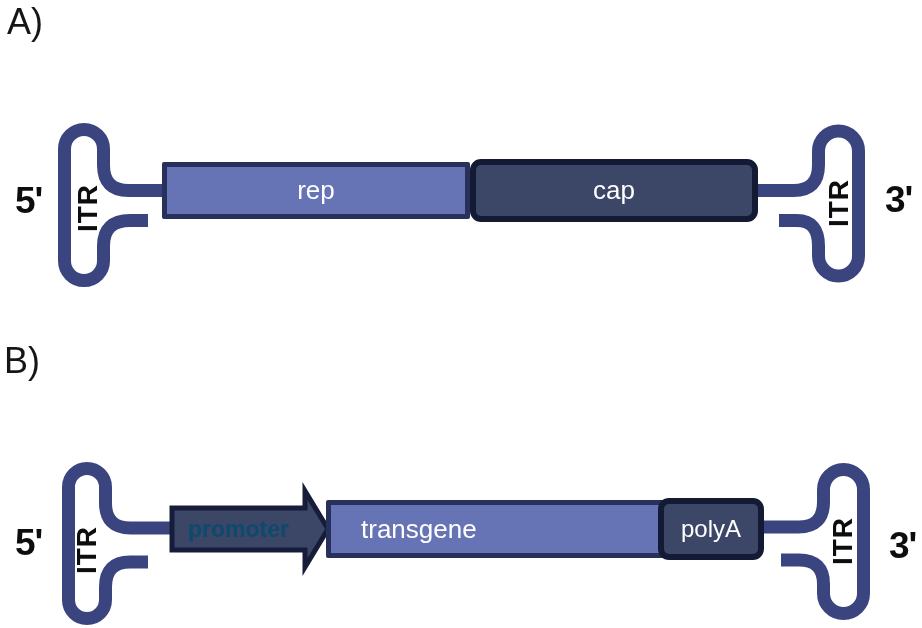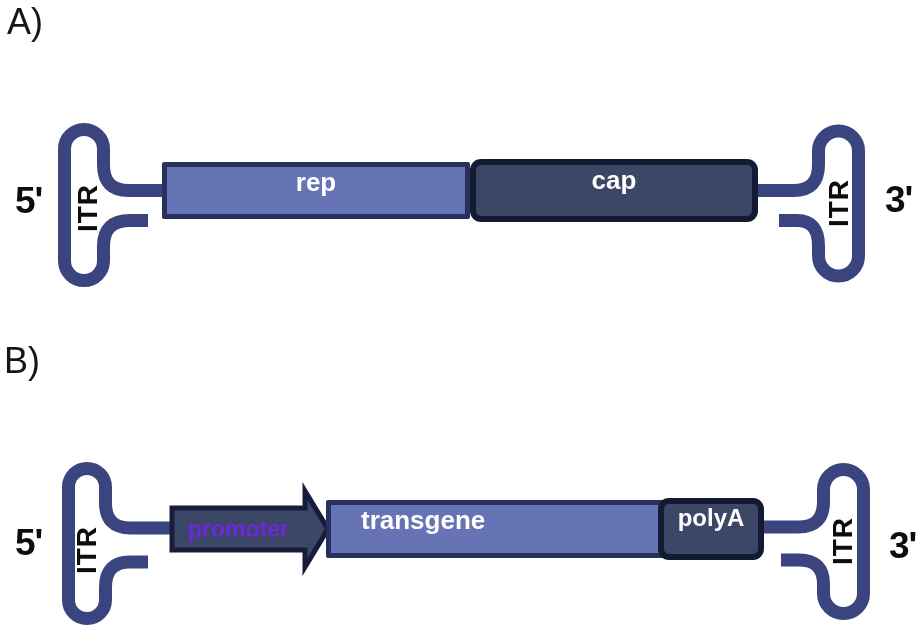--- a/index.html
+++ b/index.html
@@ -19,42 +19,42 @@
     font-size:37px;font-weight:700;color:#0d0d0d;line-height:1;letter-spacing:-1px;
   }
   .itr-label{
     font-size:28px;font-weight:700;color:#0d0d0d;line-height:1;
     transform:translate(-50%,-50%) rotate(-90deg);
     transform-origin:center center;
     white-space:nowrap;letter-spacing:1px;
   }
   .gene-box{
     box-sizing:border-box;
-    display:flex;justify-content:center;
-    color:#ffffff;font-weight:700;
+    display:flex;align-items:center;justify-content:center;
+    color:#ffffff;font-weight:400;
   }
   .gene-light{
     background:var(--gene-light-fill,#6673B5);
     border:5px solid var(--gene-light-border,#28305C);
     border-radius:2px;
   }
   .gene-dark{
     background:var(--gene-dark-fill,#3C4666);
     border:5px solid var(--gene-dark-border,#131A33);
     border-radius:11px;
   }
   .box-rep{left:162px;top:162px;width:308px;height:57px;font-size:26px;z-index:3;}
   .box-cap{left:470px;top:159px;width:288px;height:63px;font-size:26px;z-index:4;border-width:6px;}
   .box-transgene{left:326px;top:500px;width:346px;height:58px;font-size:26px;z-index:3;
                  justify-content:flex-start;padding-left:30px;}
   .box-polya{left:658px;top:498px;width:106px;height:62px;font-size:24px;z-index:5;border-width:6px;}
   .promoter-text{
     left:172px;top:508px;width:133px;height:42px;z-index:4;
     display:flex;align-items:center;justify-content:center;
-    color:#6d28d9;font-weight:700;font-size:23px;
+    color:#0c4a6e;font-weight:700;font-size:23px;
   }
   .strand-path{fill:none;stroke:var(--strand,#3A4580);stroke-width:13;}
   .arrow-shape{fill:var(--gene-dark-fill,#3C4666);stroke:var(--arrow-border,#161C3A);stroke-width:5;stroke-linejoin:miter;}
 </style>
 </head>
 <body>
 
 <div id="stage">
 
   <svg class="layer" width="922" height="628" viewBox="0 0 922 628">

